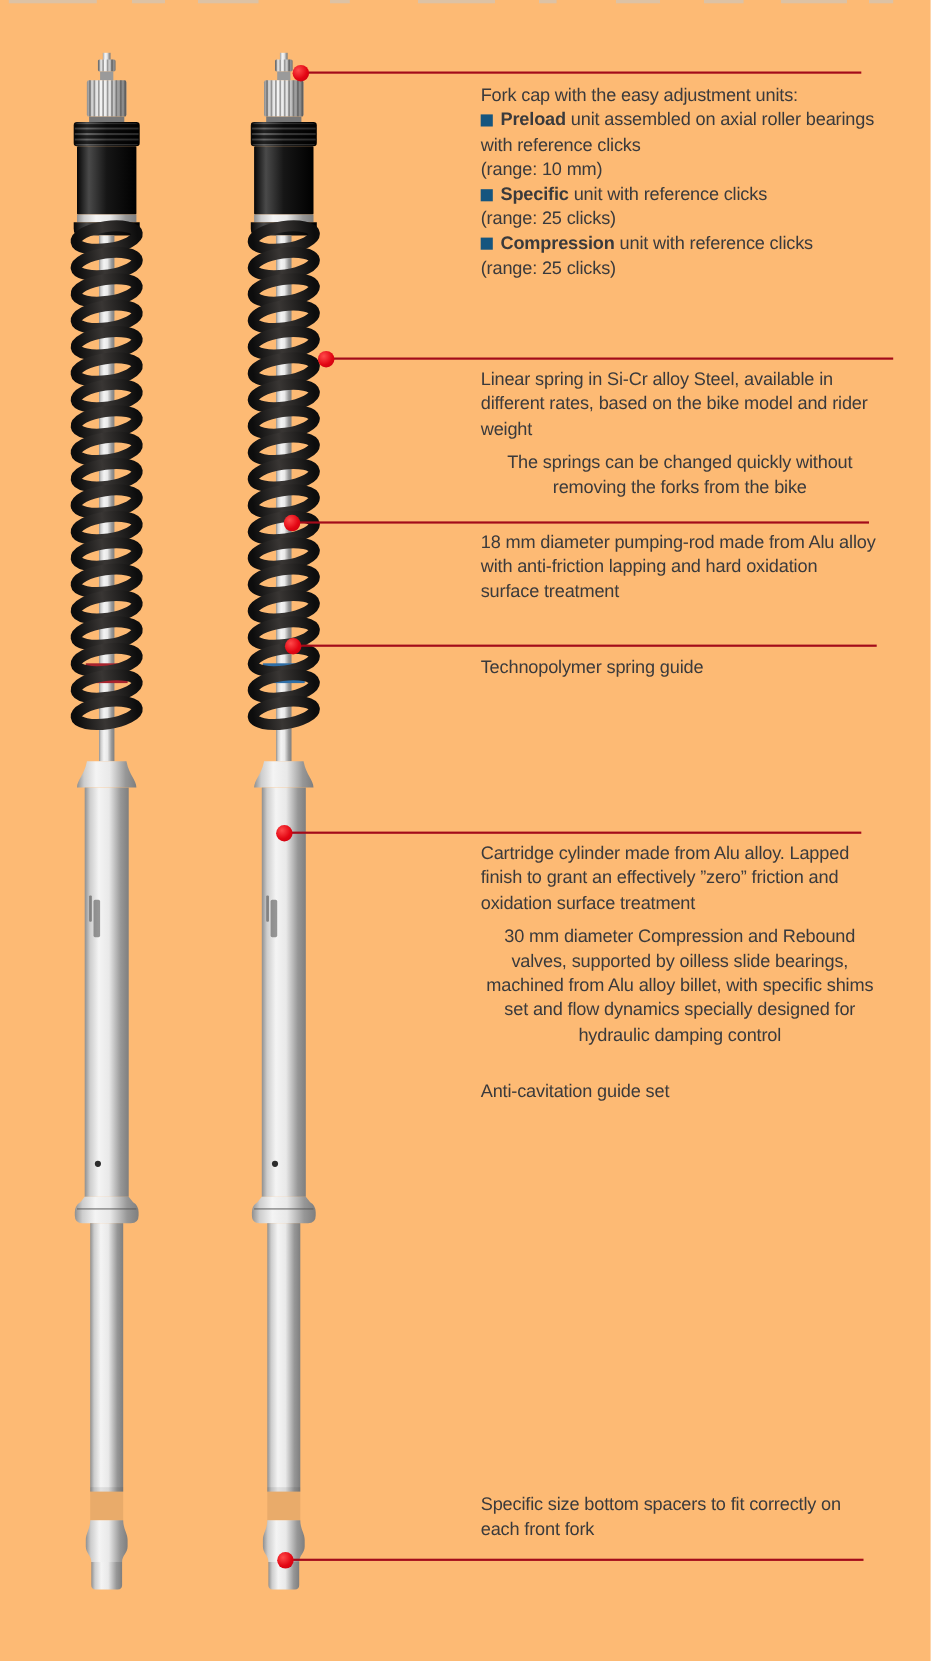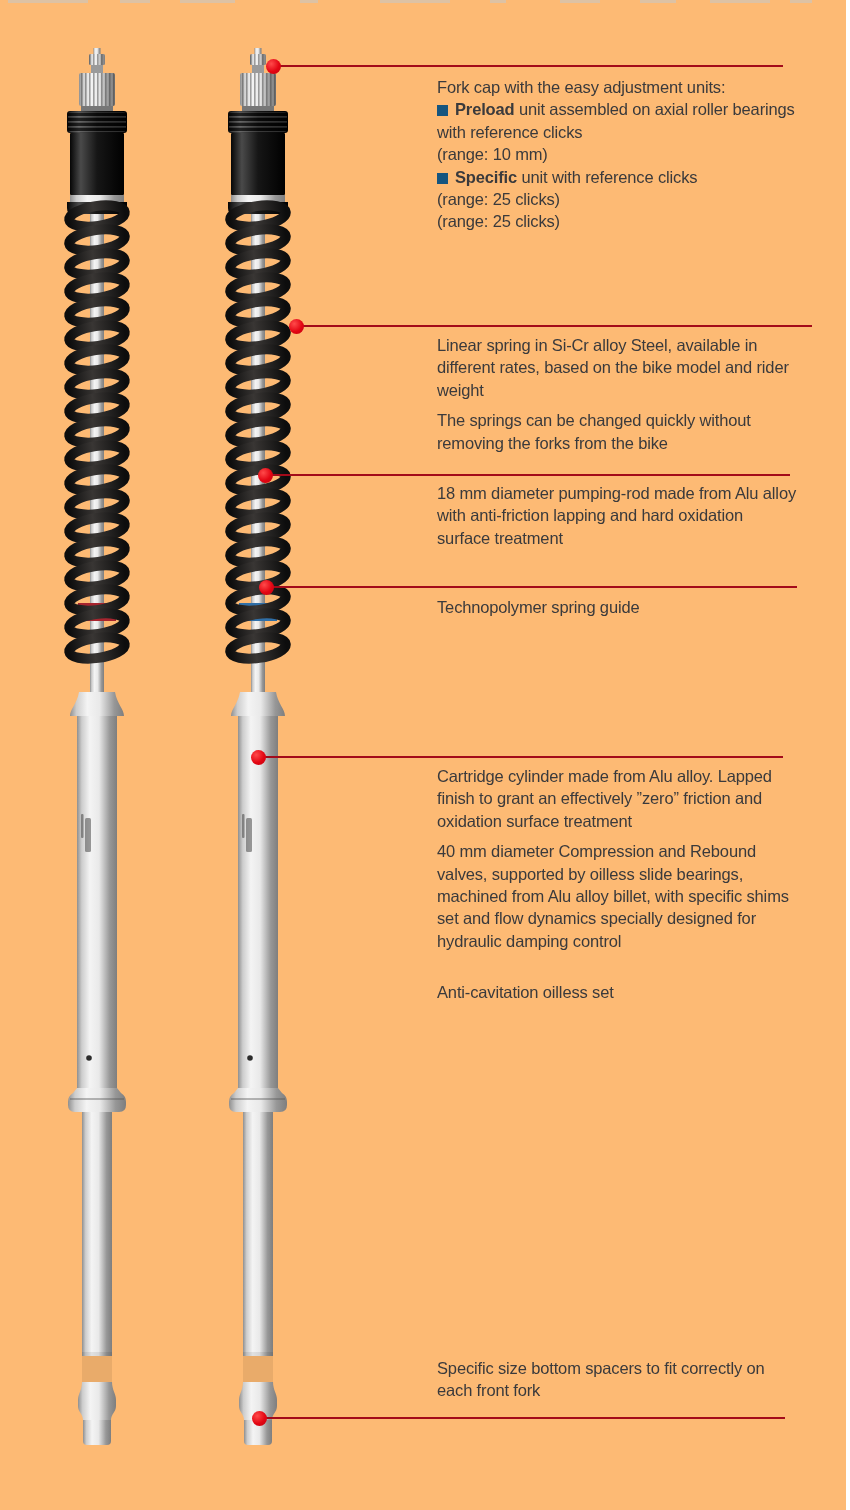--- a/index.html
+++ b/index.html
@@ -18,21 +18,21 @@
   
   .callout-line{position:absolute;height:2px;background:var(--accent-line,#a30b1a);}
   .callout-dot{position:absolute;width:15px;height:15px;border-radius:50%;
     background:radial-gradient(circle at 35% 32%, #ff4a4a 0%, var(--accent-dot,#e30613) 55%, #c00010 100%);}
 
   
   .note{position:absolute;left:437px;width:362px;color:var(--text,#3a3a3c);
     font-size:16.5px;line-height:22.4px;letter-spacing:-0.15px;}
   .note p{margin:0;}
   .note b{font-weight:700;}
-  .note .gap{margin-top:8px;}
+  .note .gap{margin-top:8px;text-align:center;}
   .note .biggap{margin-top:29px;}
   .sq{display:inline-block;width:11px;height:11px;background:var(--bullet-blue,#15557f);
     margin-right:7px;vertical-align:-1px;}
 </style>
 </head>
 <body>
 
 <div class="canvas">
 
   <div class="top-crop">
@@ -165,39 +165,40 @@
 
   <div class="callout-line" style="top:1417px;left:259px;width:526px"></div>
   <div class="callout-dot" style="top:1410.5px;left:251.5px"></div>
 
   <div class="note" style="top:76px">
     <p>Fork cap with the easy adjustment units:</p>
     <p><span class="sq"></span><b>Preload</b><span> unit assembled on axial roller bearings with reference clicks</span></p>
     <p>(range: 10 mm)</p>
     <p><span class="sq"></span><b>Specific</b><span> unit with reference clicks</span></p>
     <p>(range: 25 clicks)</p>
+    <p><span class="sq"></span><b>Compression</b><span> unit with reference clicks</span></p>
     <p>(range: 25 clicks)</p>
   </div>
 
   <div class="note" style="top:334px">
     <p>Linear spring in Si-Cr alloy Steel, available in different rates, based on the bike model and rider weight</p>
     <p class="gap">The springs can be changed quickly without removing the forks from the bike</p>
   </div>
 
   <div class="note" style="top:482px">
     <p>18 mm diameter pumping-rod made from Alu alloy with anti-friction lapping and hard oxidation surface treatment</p>
   </div>
 
   <div class="note" style="top:596px">
     <p>Technopolymer spring guide</p>
   </div>
 
   <div class="note" style="top:765px">
     <p>Cartridge cylinder made from Alu alloy. Lapped finish to grant an effectively ”zero” friction and oxidation surface treatment</p>
-    <p class="gap">40 mm diameter Compression and Rebound valves, supported by oilless slide bearings, machined from Alu alloy billet, with specific shims set and flow dynamics specially designed for  hydraulic damping control</p>
-    <p class="biggap">Anti-cavitation oilless set</p>
+    <p class="gap">30 mm diameter Compression and Rebound valves, supported by oilless slide bearings, machined from Alu alloy billet, with specific shims set and flow dynamics specially designed for  hydraulic damping control</p>
+    <p class="biggap">Anti-cavitation guide set</p>
   </div>
 
   <div class="note" style="top:1357px">
     <p>Specific size bottom spacers to fit correctly on each front fork</p>
   </div>
 
 </div>
 
 </body></html>

